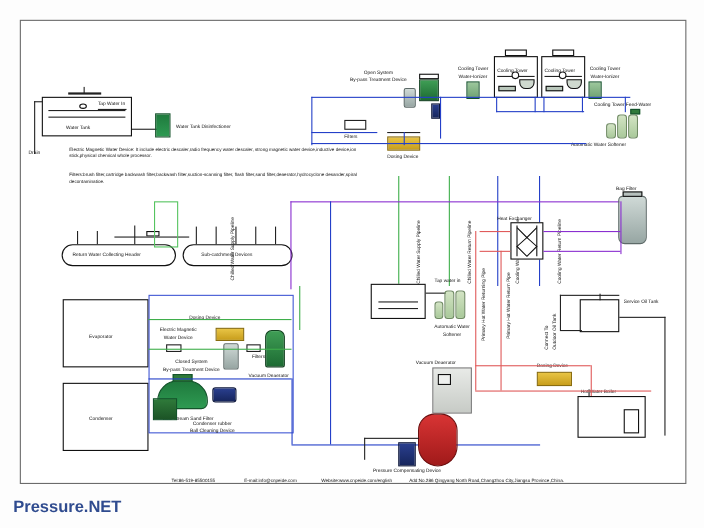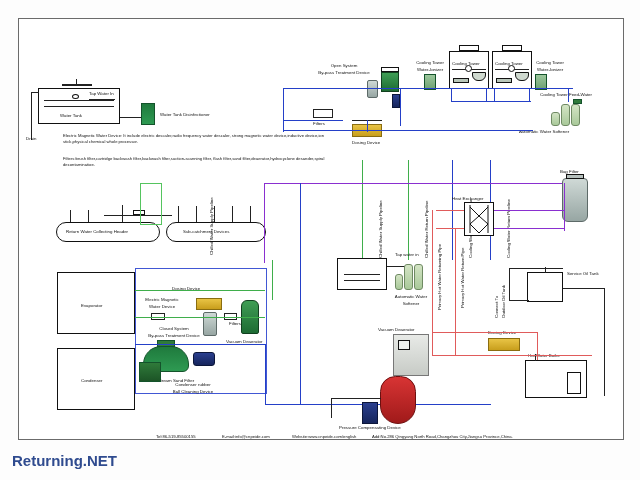--- a/index.html
+++ b/index.html
@@ -294,14 +294,14 @@
   <div class="lbl" style="left:339px;top:425px;">Pressure Compensating Device</div>
 
   <div class="ln hline" style="left:331px;top:398px;width:50px;"></div>
   <div class="ln vline" style="left:331px;top:398px;height:20px;"></div>
 
   <div class="footer" style="left:156px;top:434px;">Tel:86-519-85500155</div>
   <div class="footer" style="left:222px;top:434px;">E-mail:info@cnpeide.com</div>
   <div class="footer" style="left:292px;top:434px;">Website:www.cnpeide.com/english</div>
   <div class="footer" style="left:372px;top:434px;">Add:No.286 Qingyang North Road,Changzhou City,Jiangsu Province,China.</div>
 
-  <div class="watermark">Returning.NET</div>
+  <div class="watermark">Pressure.NET</div>
 </div>
 
 </body></html>

